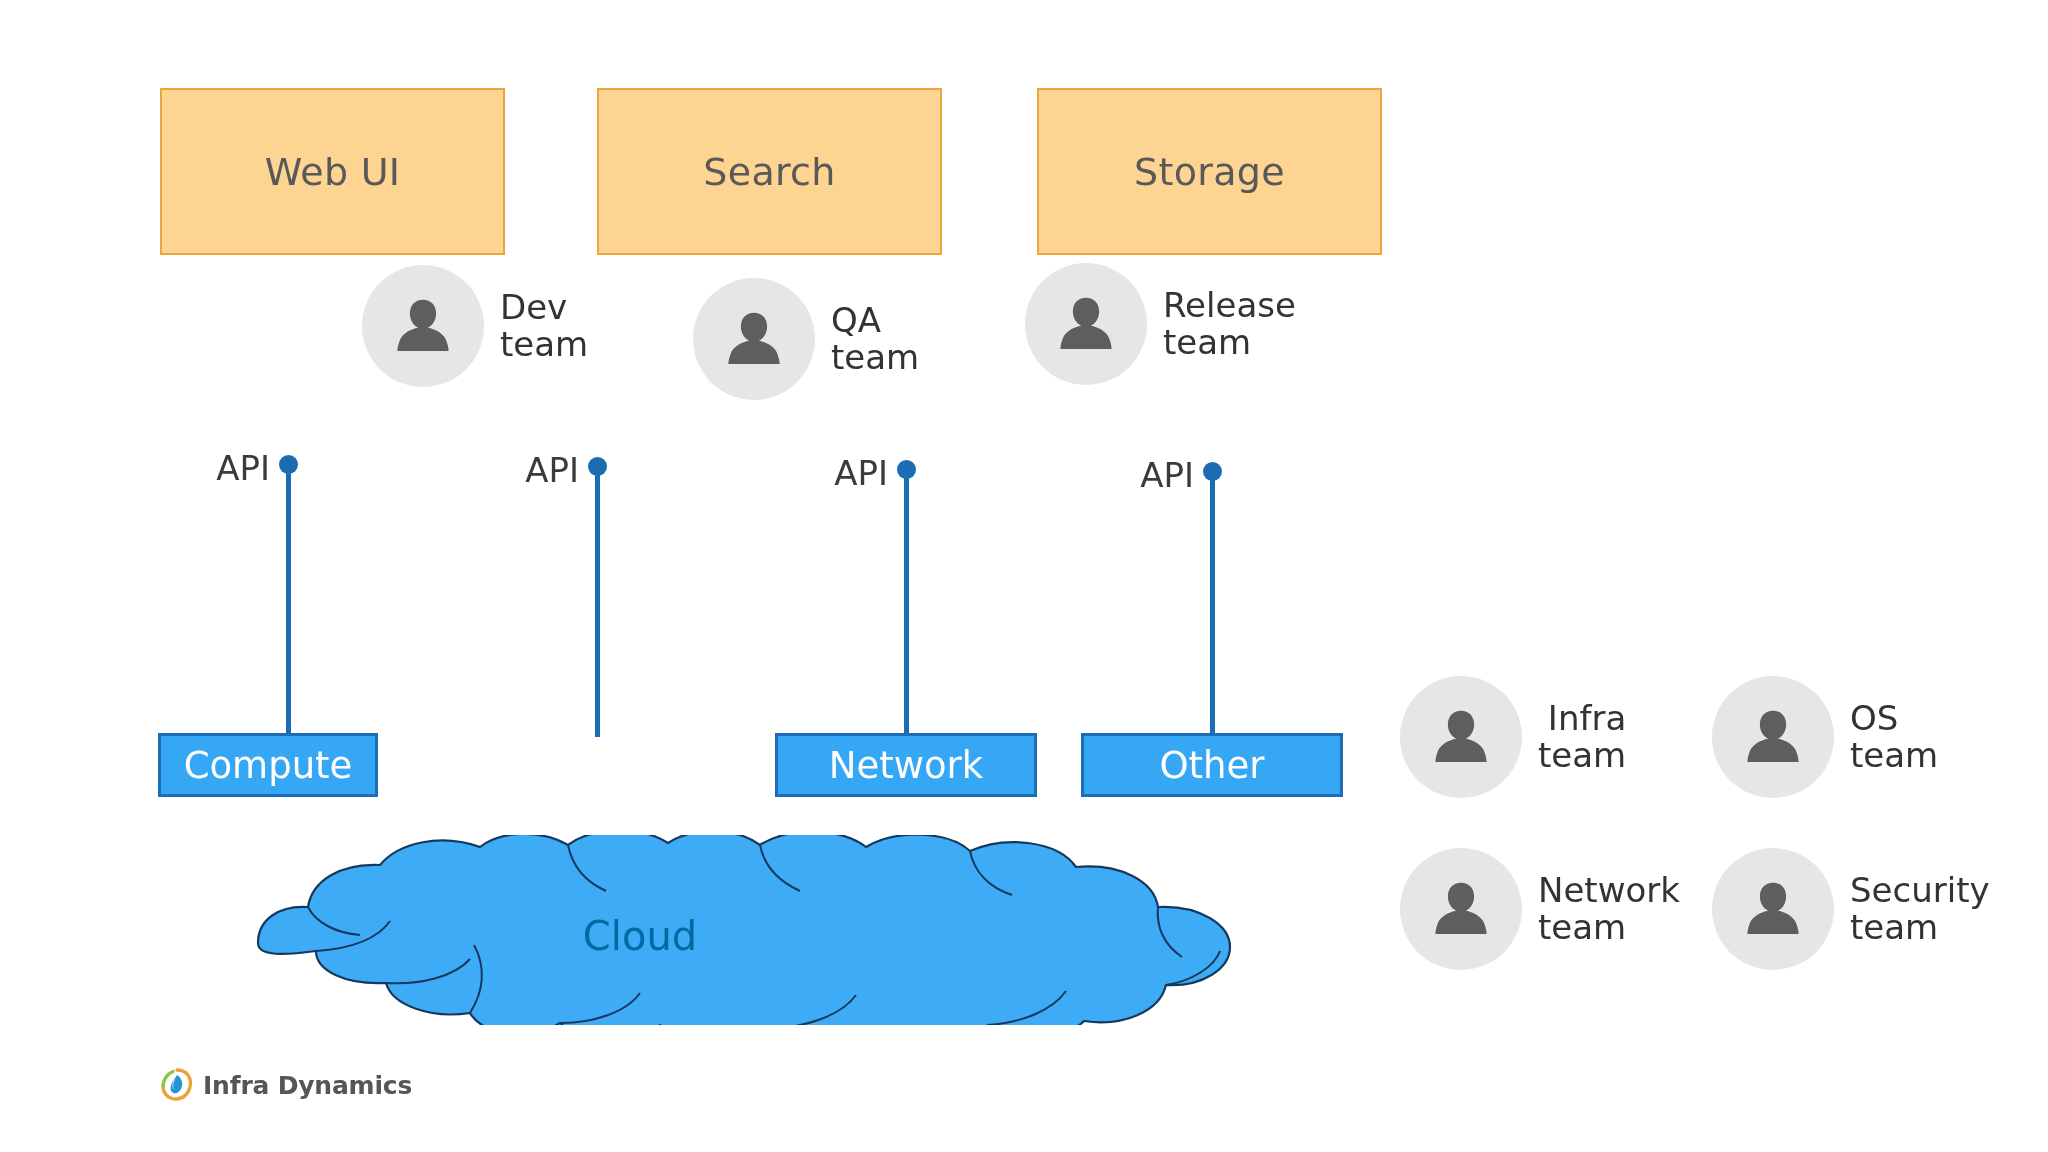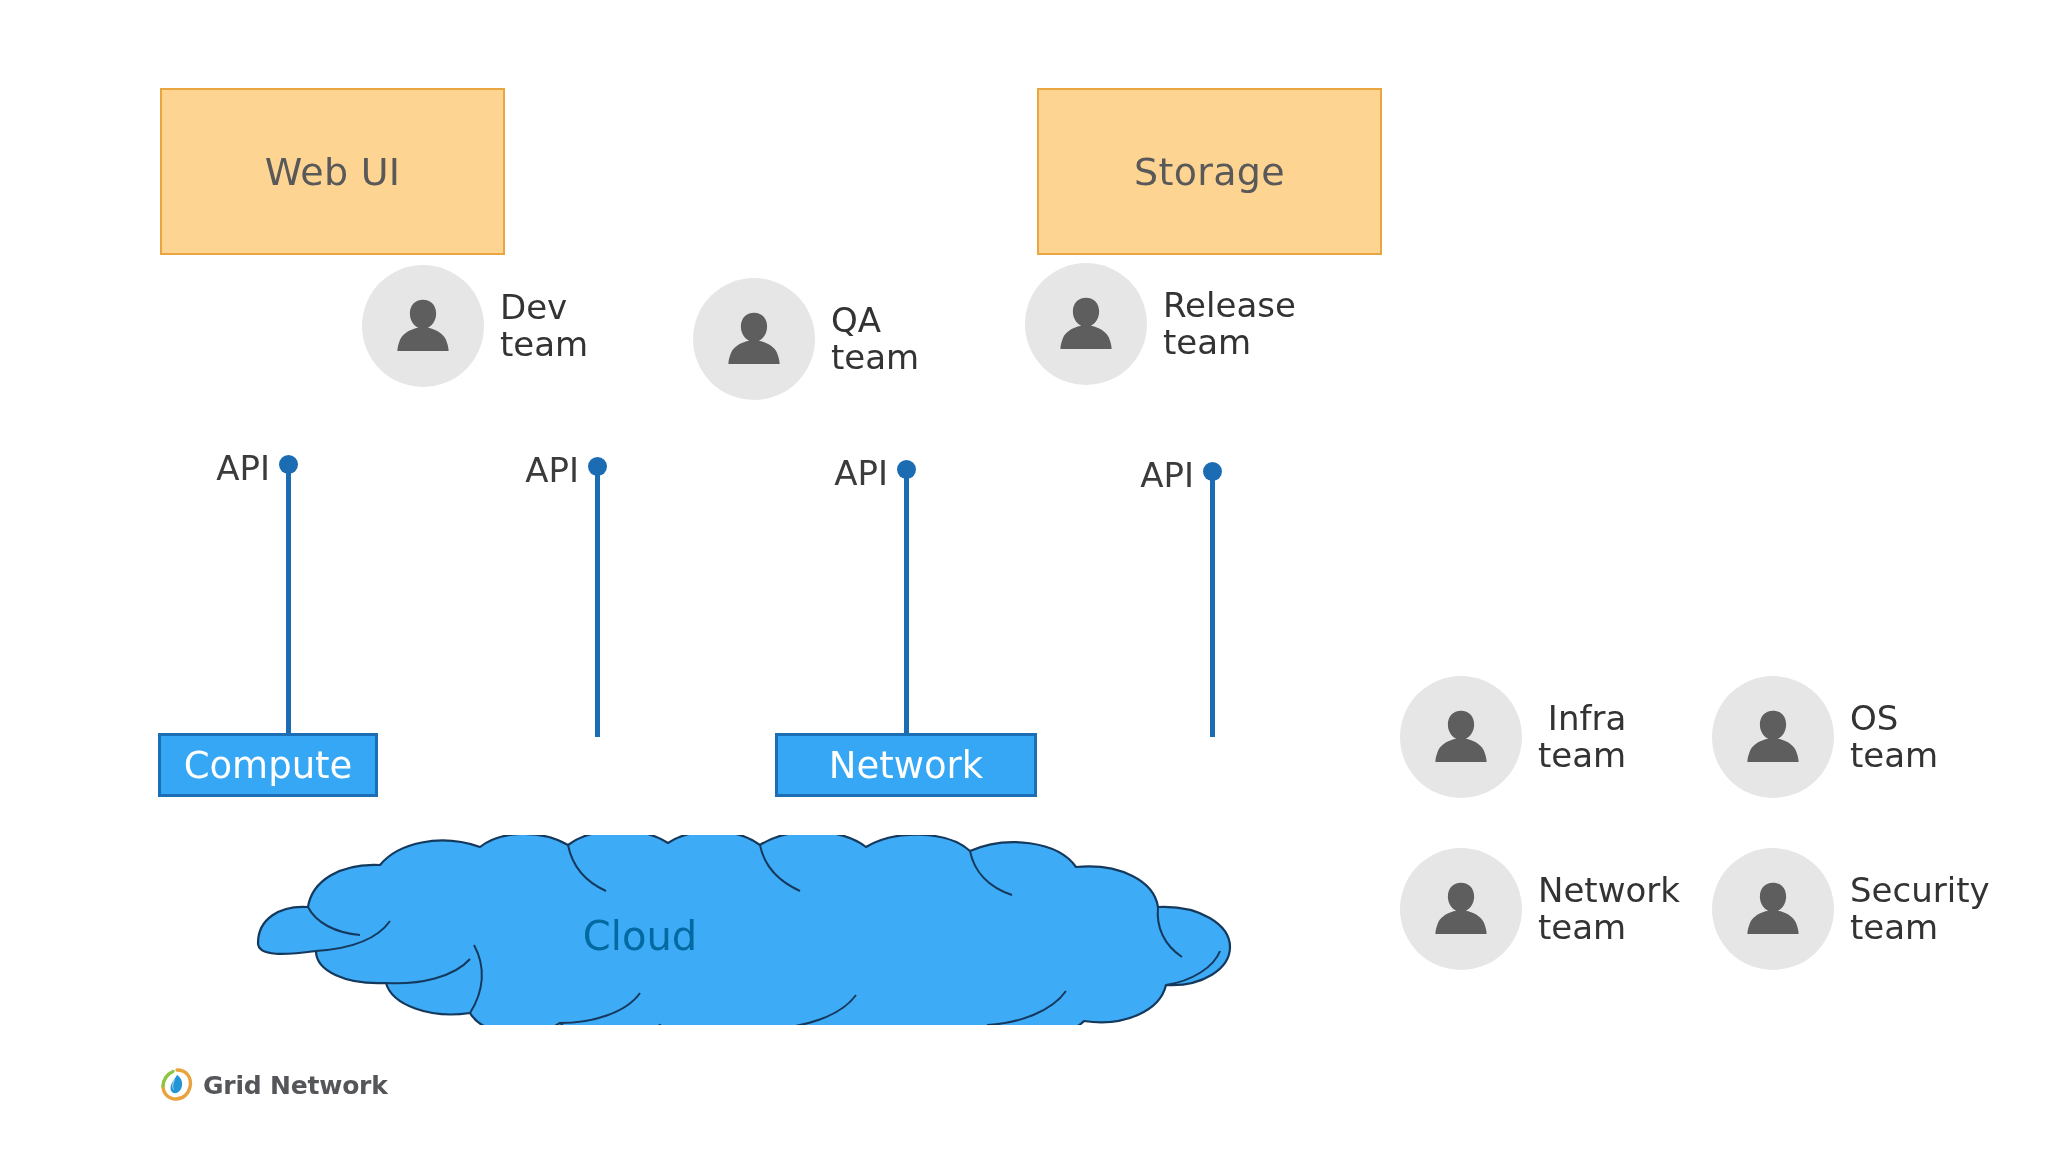--- a/index.html
+++ b/index.html
@@ -99,20 +99,23 @@
 </head>
 <body>
 
 <div id="stage">
 
   <div class="band" style="left:700px;top:0;width:1px;height:0;"></div>
 
   <div class="svc-box" style="left:160px;top:88px;width:345px;height:167px;">
     <span class="lbl">Web UI</span>
   </div>
+  <div class="svc-box" style="left:597px;top:88px;width:345px;height:167px;">
+    <span class="lbl">Search</span>
+  </div>
   <div class="svc-box" style="left:1037px;top:88px;width:345px;height:167px;">
     <span class="lbl">Storage</span>
   </div>
 
   <div class="team" style="left:362px;top:265px;">
     <span class="avatar">
       <svg width="70" height="70" viewBox="0 0 64 64" aria-hidden="true">
         <path fill="#5E5E5E" d="M32 8c-7.2 0-12 5.2-12 12.6 0 6 3.2 11 7.6 13-6.4 1.2-13.6 4.6-16.4 10.6C9.4 48.6 8.6 52 8.6 54.8h46.8c0-2.8-.8-6.2-2.6-10.6-2.8-6-10-9.4-16.4-10.6 4.4-2 7.6-7 7.6-13C44 13.2 39.2 8 32 8z"></path>
       </svg>
     </span>
@@ -154,20 +157,23 @@
 
   <div class="api-label" style="left:1044px;top:455px;width:150px;">API</div>
   <div class="api-dot" style="left:1203px;top:462px;"></div>
   <div class="api-line" style="left:1210px;top:472px;height:265px;"></div>
 
   <div class="res-box" style="left:158px;top:733px;width:220px;height:64px;">
     <span class="lbl">Compute</span>
   </div>
   <div class="res-box" style="left:775px;top:733px;width:262px;height:64px;">
     <span class="lbl">Network</span>
+  </div>
+  <div class="res-box" style="left:1081px;top:733px;width:262px;height:64px;">
+    <span class="lbl">Other</span>
   </div>
 
   <div id="cloud-wrap">
     <svg viewBox="0 0 1255 190" preserveAspectRatio="none" aria-hidden="true">
       <path d="M118 108
                C 118 84, 140 70, 168 72
                C 172 46, 200 28, 240 30
                C 258 8, 300 -2, 340 12
                C 360 -4, 400 -6, 428 10
                C 452 -8, 500 -10, 528 8
@@ -246,16 +252,16 @@
 
   <div id="logo">
     <span class="mark">
       <svg width="34" height="34" viewBox="0 0 34 34" aria-hidden="true">
         <path d="M17 2 C 27 2, 32 10, 30 19 C 28.5 26, 23 31, 16 31 C 8 31, 3 25, 3 18" fill="none" stroke="#E8A33D" stroke-width="3.4" stroke-linecap="round"></path>
         <path d="M3 18 C 3 12, 7 6, 13 3.5" fill="none" stroke="#8CC540" stroke-width="3.4" stroke-linecap="round"></path>
         <path d="M17 7 C 22 10, 23.5 16, 21 21 C 19 25, 14.5 26.5, 12 24 C 9.5 21.5, 10.5 16, 13.5 12.5 C 15 10.5, 16 8.5, 17 7 Z" fill="#2196D6"></path>
         <path d="M15.5 11 C 13.5 14.5, 12.5 19, 14 22.5 C 12 21, 11.5 16.5, 13.5 12.8 Z" fill="#ffffff" opacity=".55"></path>
       </svg>
     </span>
-    <span class="wordmark">Grid Network</span>
+    <span class="wordmark">Infra Dynamics</span>
   </div>
 
 </div>
 
 </body></html>

